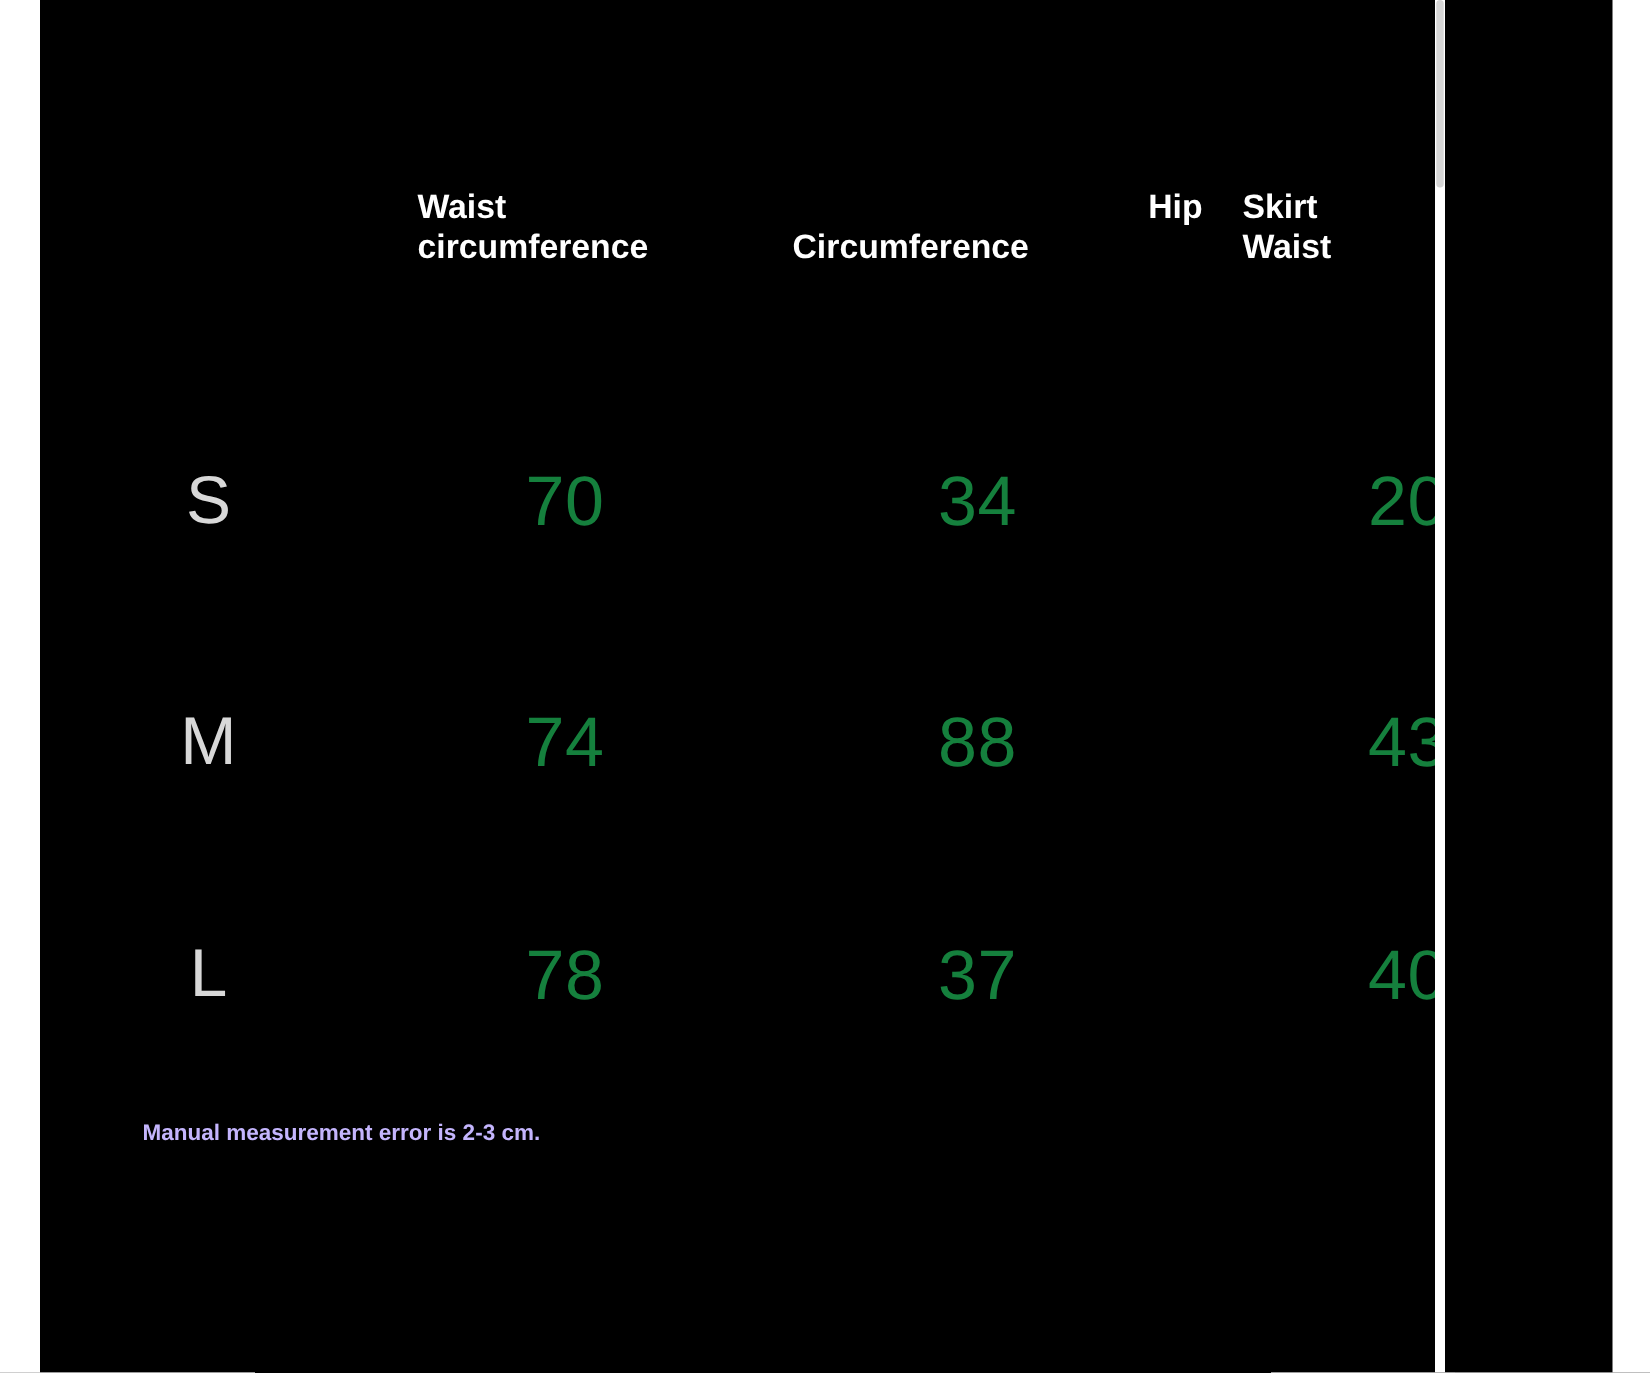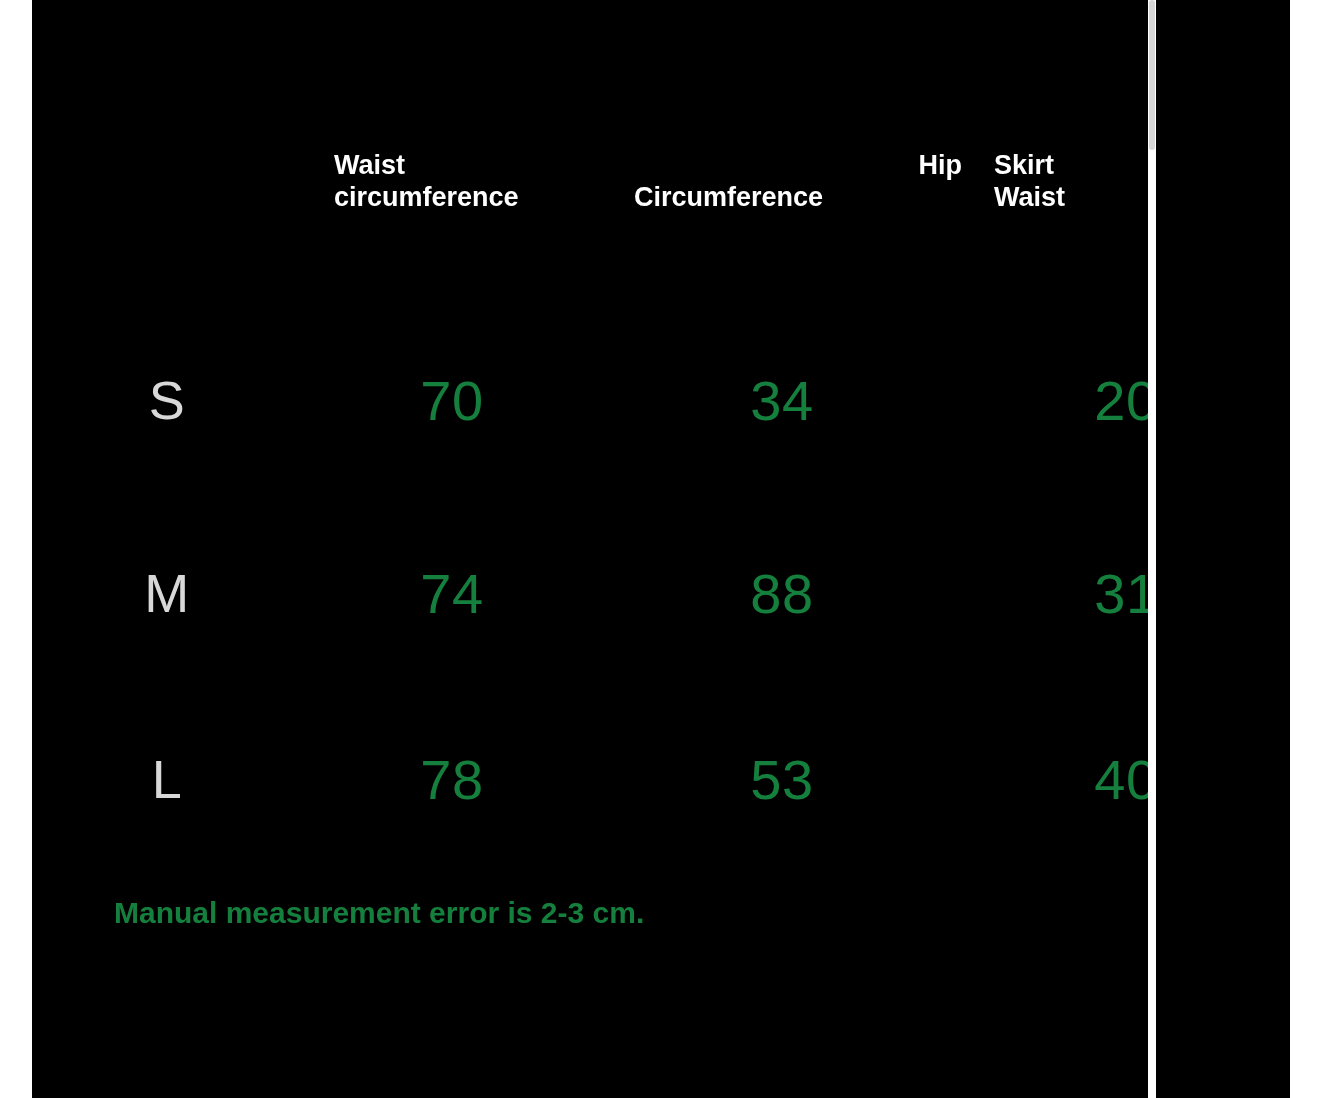--- a/index.html
+++ b/index.html
@@ -88,22 +88,22 @@
   tbody td.size-label {
     font-size: 54px;
     color: #d8d8d8;
   }
   tbody tr:first-child td { height: 200px; }
 
   .note {
     position: absolute;
     left: 82px;
     top: 896px;
-    color: #15803d;
-    font-size: 30px;
+    color: #c4b5fd;
+    font-size: 18px;
     font-weight: bold;
   }
 </style>
 </head>
 <body>
 
 <div class="page">
 
   <div class="panel">
 
@@ -135,26 +135,26 @@
         <tr>
           <td class="size-label">S</td>
           <td>70</td>
           <td>34</td>
           <td>20</td>
         </tr>
         <tr>
           <td class="size-label">M</td>
           <td>74</td>
           <td>88</td>
-          <td>31</td>
+          <td>43</td>
         </tr>
         <tr>
           <td class="size-label">L</td>
           <td>78</td>
-          <td>53</td>
+          <td>37</td>
           <td>40</td>
         </tr>
       </tbody>
     </table>
 
     <div class="note">Manual measurement error is 2-3 cm.</div>
 
   </div>
 
   <div class="scrollbar-track"></div>

